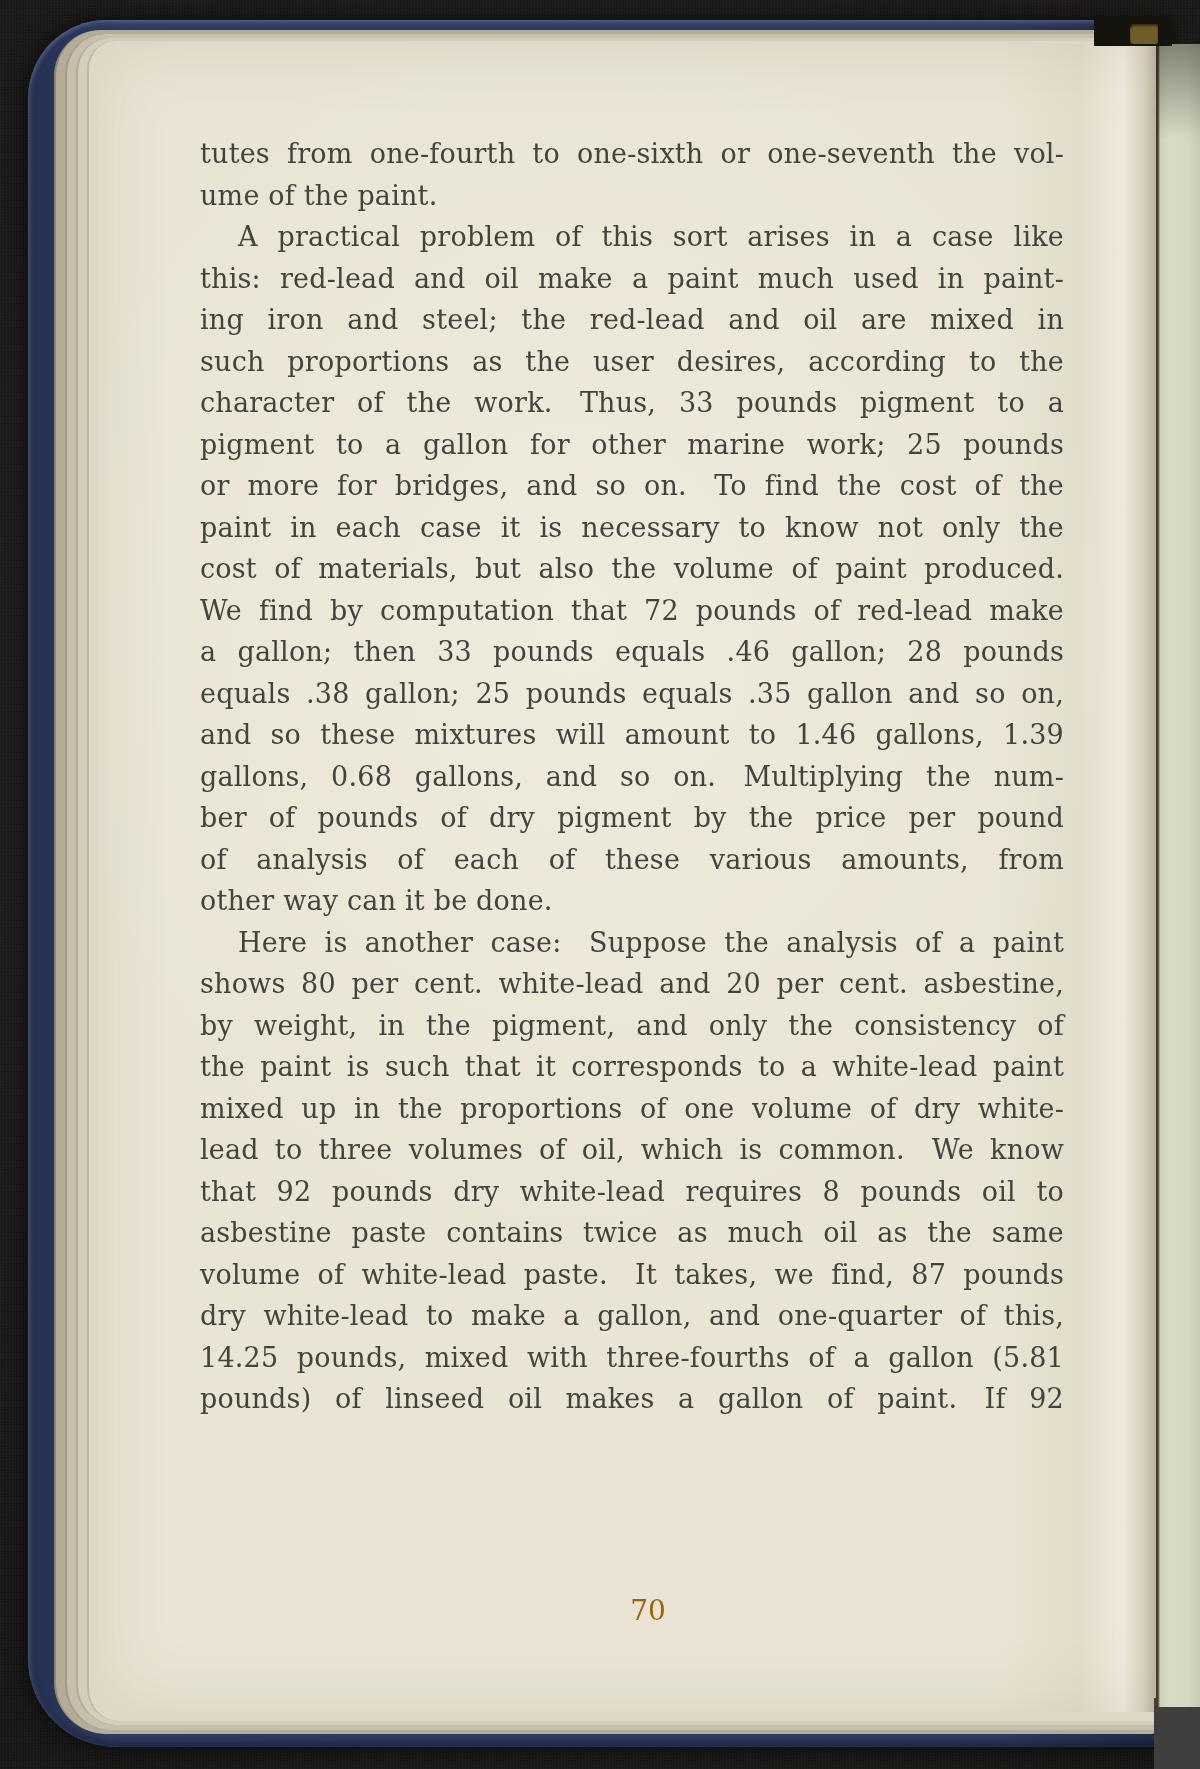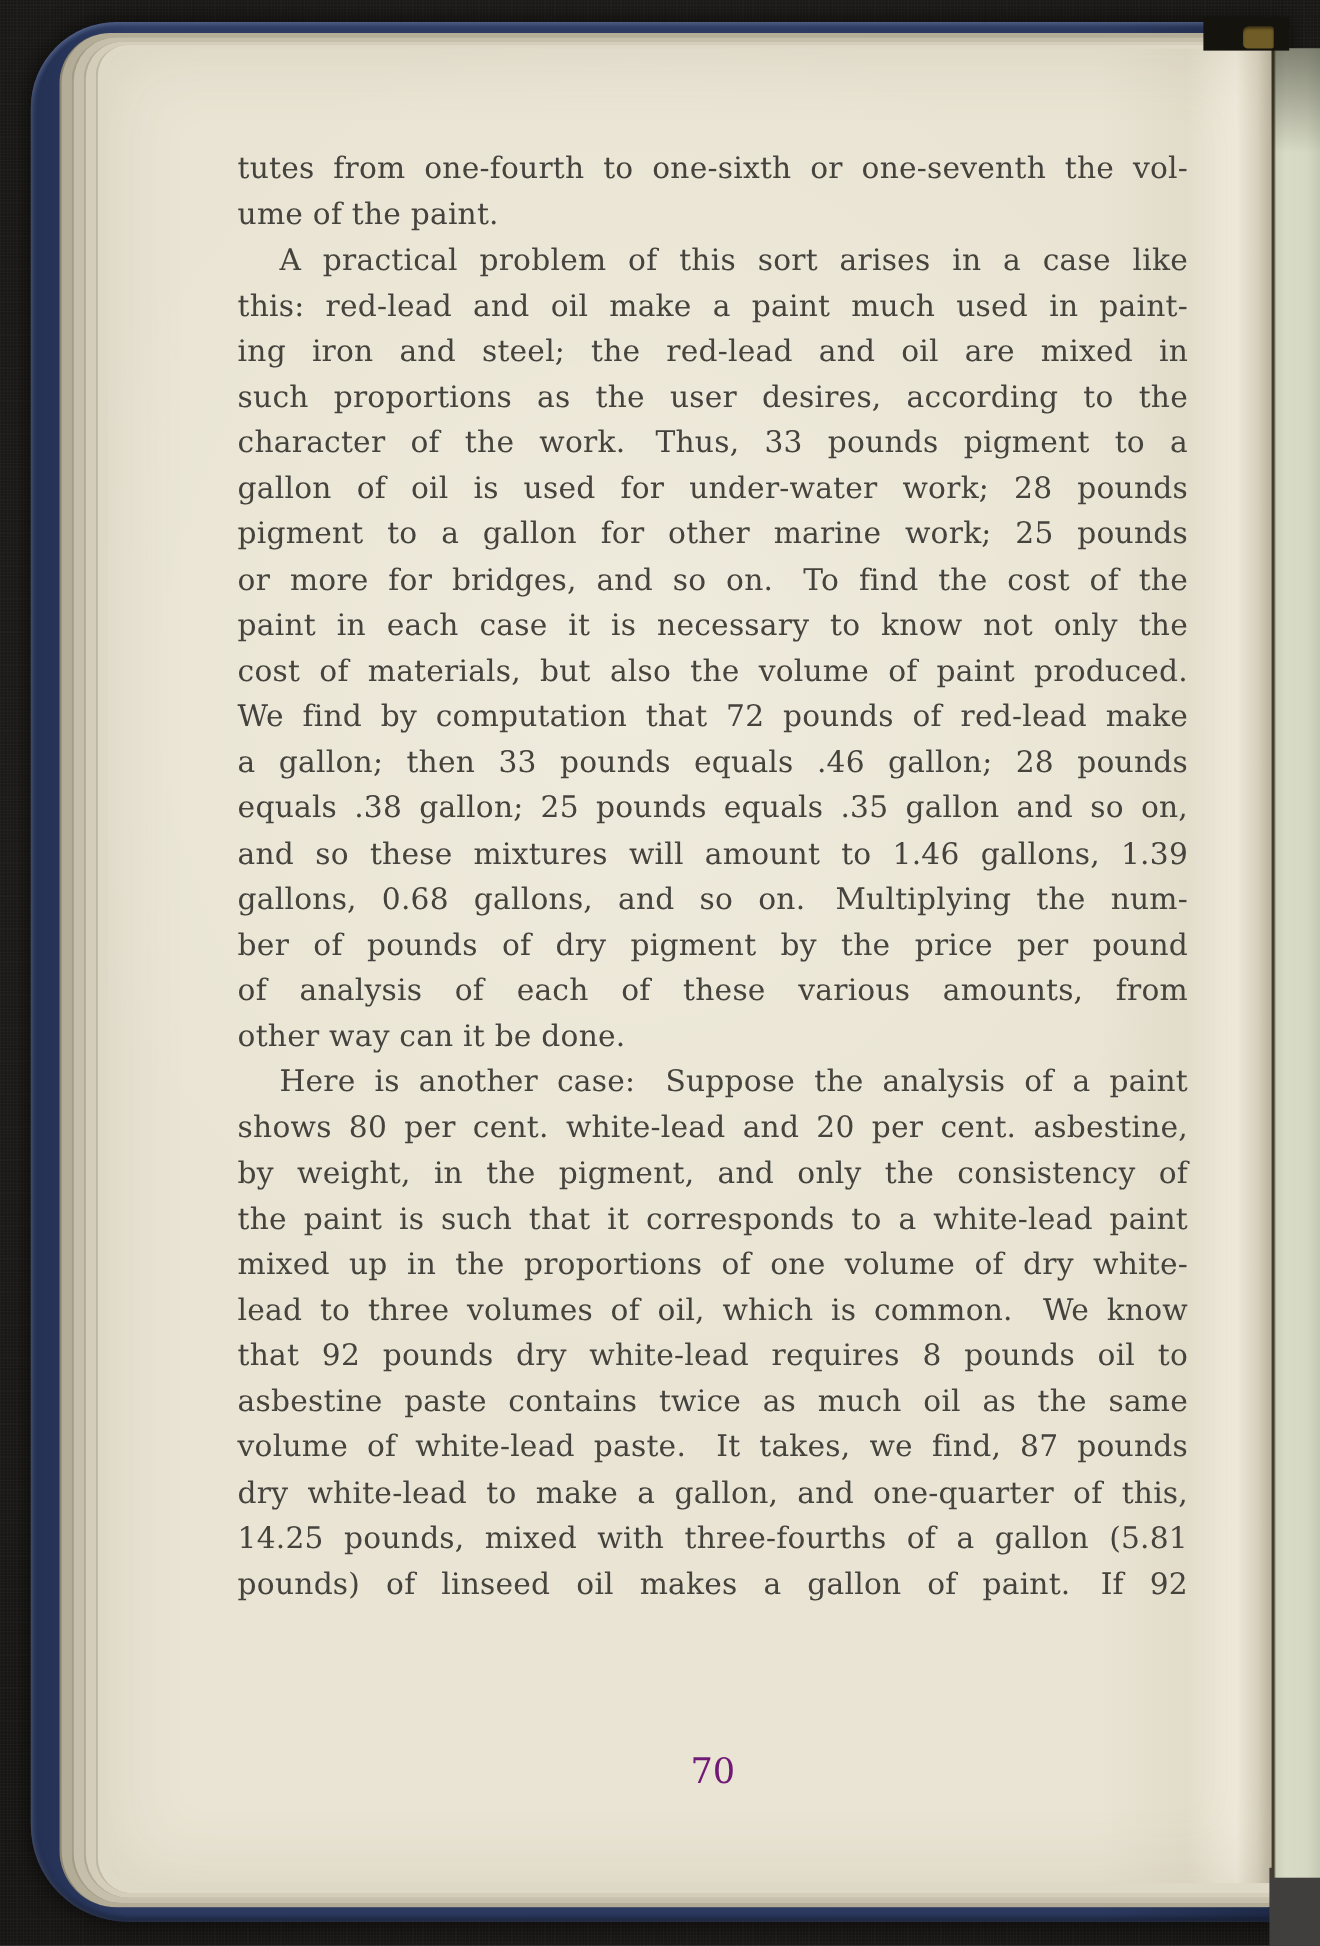--- a/index.html
+++ b/index.html
@@ -40,30 +40,30 @@
     left:1156px;top:44px;width:44px;height:1663px;
     background:
       linear-gradient(180deg, rgba(25,24,16,0.45) 0px, rgba(25,24,16,0) 95px),
       linear-gradient(90deg, #433d2b 0px, #433d2b 2px, #cdd1bb 4px, #d8dbc5 30%, #d5d8c2 72%, #c6cab4 100%);
   }
   
   .wedge{left:1094px;top:16px;width:78px;height:30px;background:#14130e;}
   .olive{position:absolute;left:36px;top:8px;width:28px;height:20px;background:#6f5c26;border-radius:5px 3px 2px 4px;box-shadow:inset 0 2px 2px rgba(0,0,0,0.45);}
   
   .textblock{
-    left:216px;top:133px;width:864px;
+    left:200px;top:133px;width:864px;
     font-size:27px;line-height:41.5px;color:#45433d;
     letter-spacing:0.2px;
   }
   .line{text-align:justify;text-align-last:justify;}
   .line.no-justify{text-align:left;text-align-last:left;}
   .line.indent{padding-left:38px;}
   .folio{
     left:216px;top:1590px;width:864px;
-    font-size:32px;line-height:41.5px;color:#701a75;
+    font-size:28px;line-height:41.5px;color:#a16207;
     text-align:center;
   }
 </style>
 </head>
 <body>
 
 <div class="abs cover"></div>
 <div class="abs stack1"></div>
 <div class="abs stack2"></div>
 <div class="abs stack3"></div>
@@ -79,21 +79,20 @@
     <div>
       <div class="line">tutes from one-fourth to one-sixth or one-seventh the vol-</div>
       <div class="line no-justify">ume of the paint.</div>
     </div>
     <div>
       <div class="line indent">A practical problem of this sort arises in a case like</div>
       <div class="line">this: red-lead and oil make a paint much used in paint-</div>
       <div class="line">ing iron and steel; the red-lead and oil are mixed in</div>
       <div class="line">such proportions as the user desires, according to the</div>
       <div class="line">character of the work.  Thus, 33 pounds pigment to a</div>
-      <div class="line">gallon of oil is used for under-water work; 28 pounds</div>
       <div class="line">pigment to a gallon for other marine work; 25 pounds</div>
       <div class="line">or more for bridges, and so on.  To find the cost of the</div>
       <div class="line">paint in each case it is necessary to know not only the</div>
       <div class="line">cost of materials, but also the volume of paint produced.</div>
       <div class="line">We find by computation that 72 pounds of red-lead make</div>
       <div class="line">a gallon; then 33 pounds equals .46 gallon; 28 pounds</div>
       <div class="line">equals .38 gallon; 25 pounds equals .35 gallon and so on,</div>
       <div class="line">and so these mixtures will amount to 1.46 gallons, 1.39</div>
       <div class="line">gallons, 0.68 gallons, and so on.  Multiplying the num-</div>
       <div class="line">ber of pounds of dry pigment by the price per pound</div>

